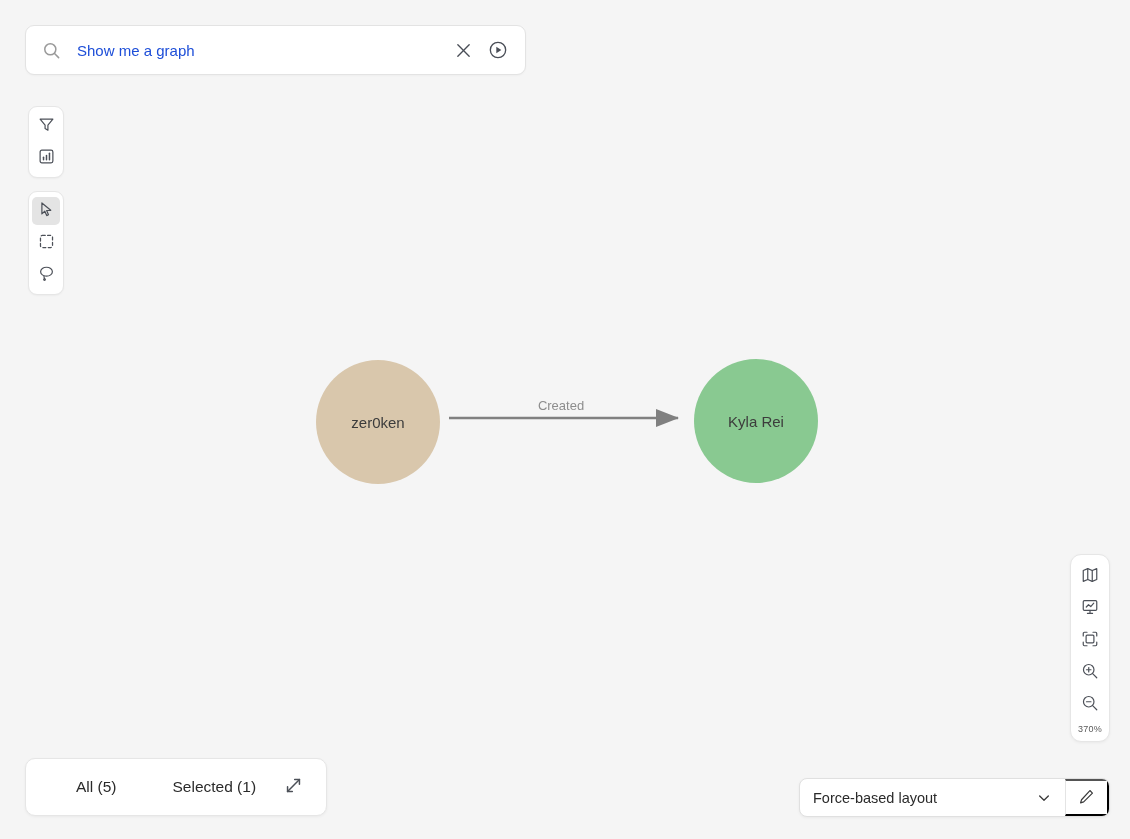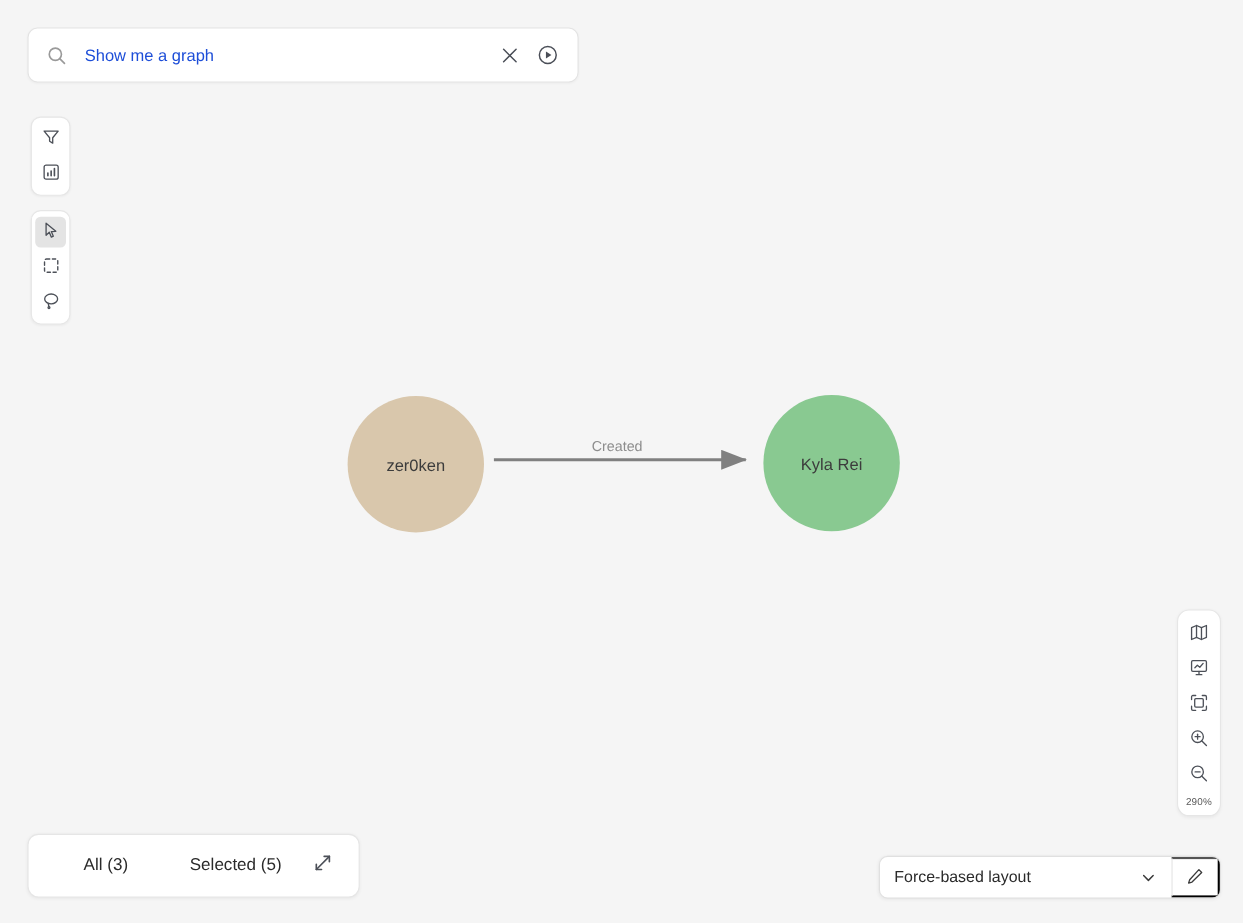--- a/index.html
+++ b/index.html
@@ -424,26 +424,26 @@
   <button class="rp-btn">
     <span>
       <svg width="18" height="18" viewBox="0 0 24 24" fill="none" stroke="currentColor" stroke-width="1.6" stroke-linecap="round">
         <circle cx="10.3" cy="10.3" r="7"></circle>
         <line x1="15.5" y1="15.5" x2="21" y2="21"></line>
         <line x1="7.3" y1="10.3" x2="13.3" y2="10.3"></line>
       </svg>
     </span>
   </button>
 
-  <span id="zoom-level">290%</span>
+  <span id="zoom-level">370%</span>
 </div>
 
 <div id="status-panel">
-  <span id="sp-all" class="sp-tab">All (3)</span>
-  <span id="sp-sel" class="sp-tab">Selected (5)</span>
+  <span id="sp-all" class="sp-tab">All (5)</span>
+  <span id="sp-sel" class="sp-tab">Selected (1)</span>
   <span id="sp-expand">
     <span>
       <svg width="19" height="19" viewBox="0 0 24 24" fill="none" stroke="currentColor" stroke-width="1.9" stroke-linecap="round" stroke-linejoin="round">
         <line x1="4.5" y1="19.5" x2="19.5" y2="4.5"></line>
         <polyline points="13.5,4.5 19.5,4.5 19.5,10.5"></polyline>
         <polyline points="10.5,19.5 4.5,19.5 4.5,13.5"></polyline>
       </svg>
     </span>
   </span>
 </div>

